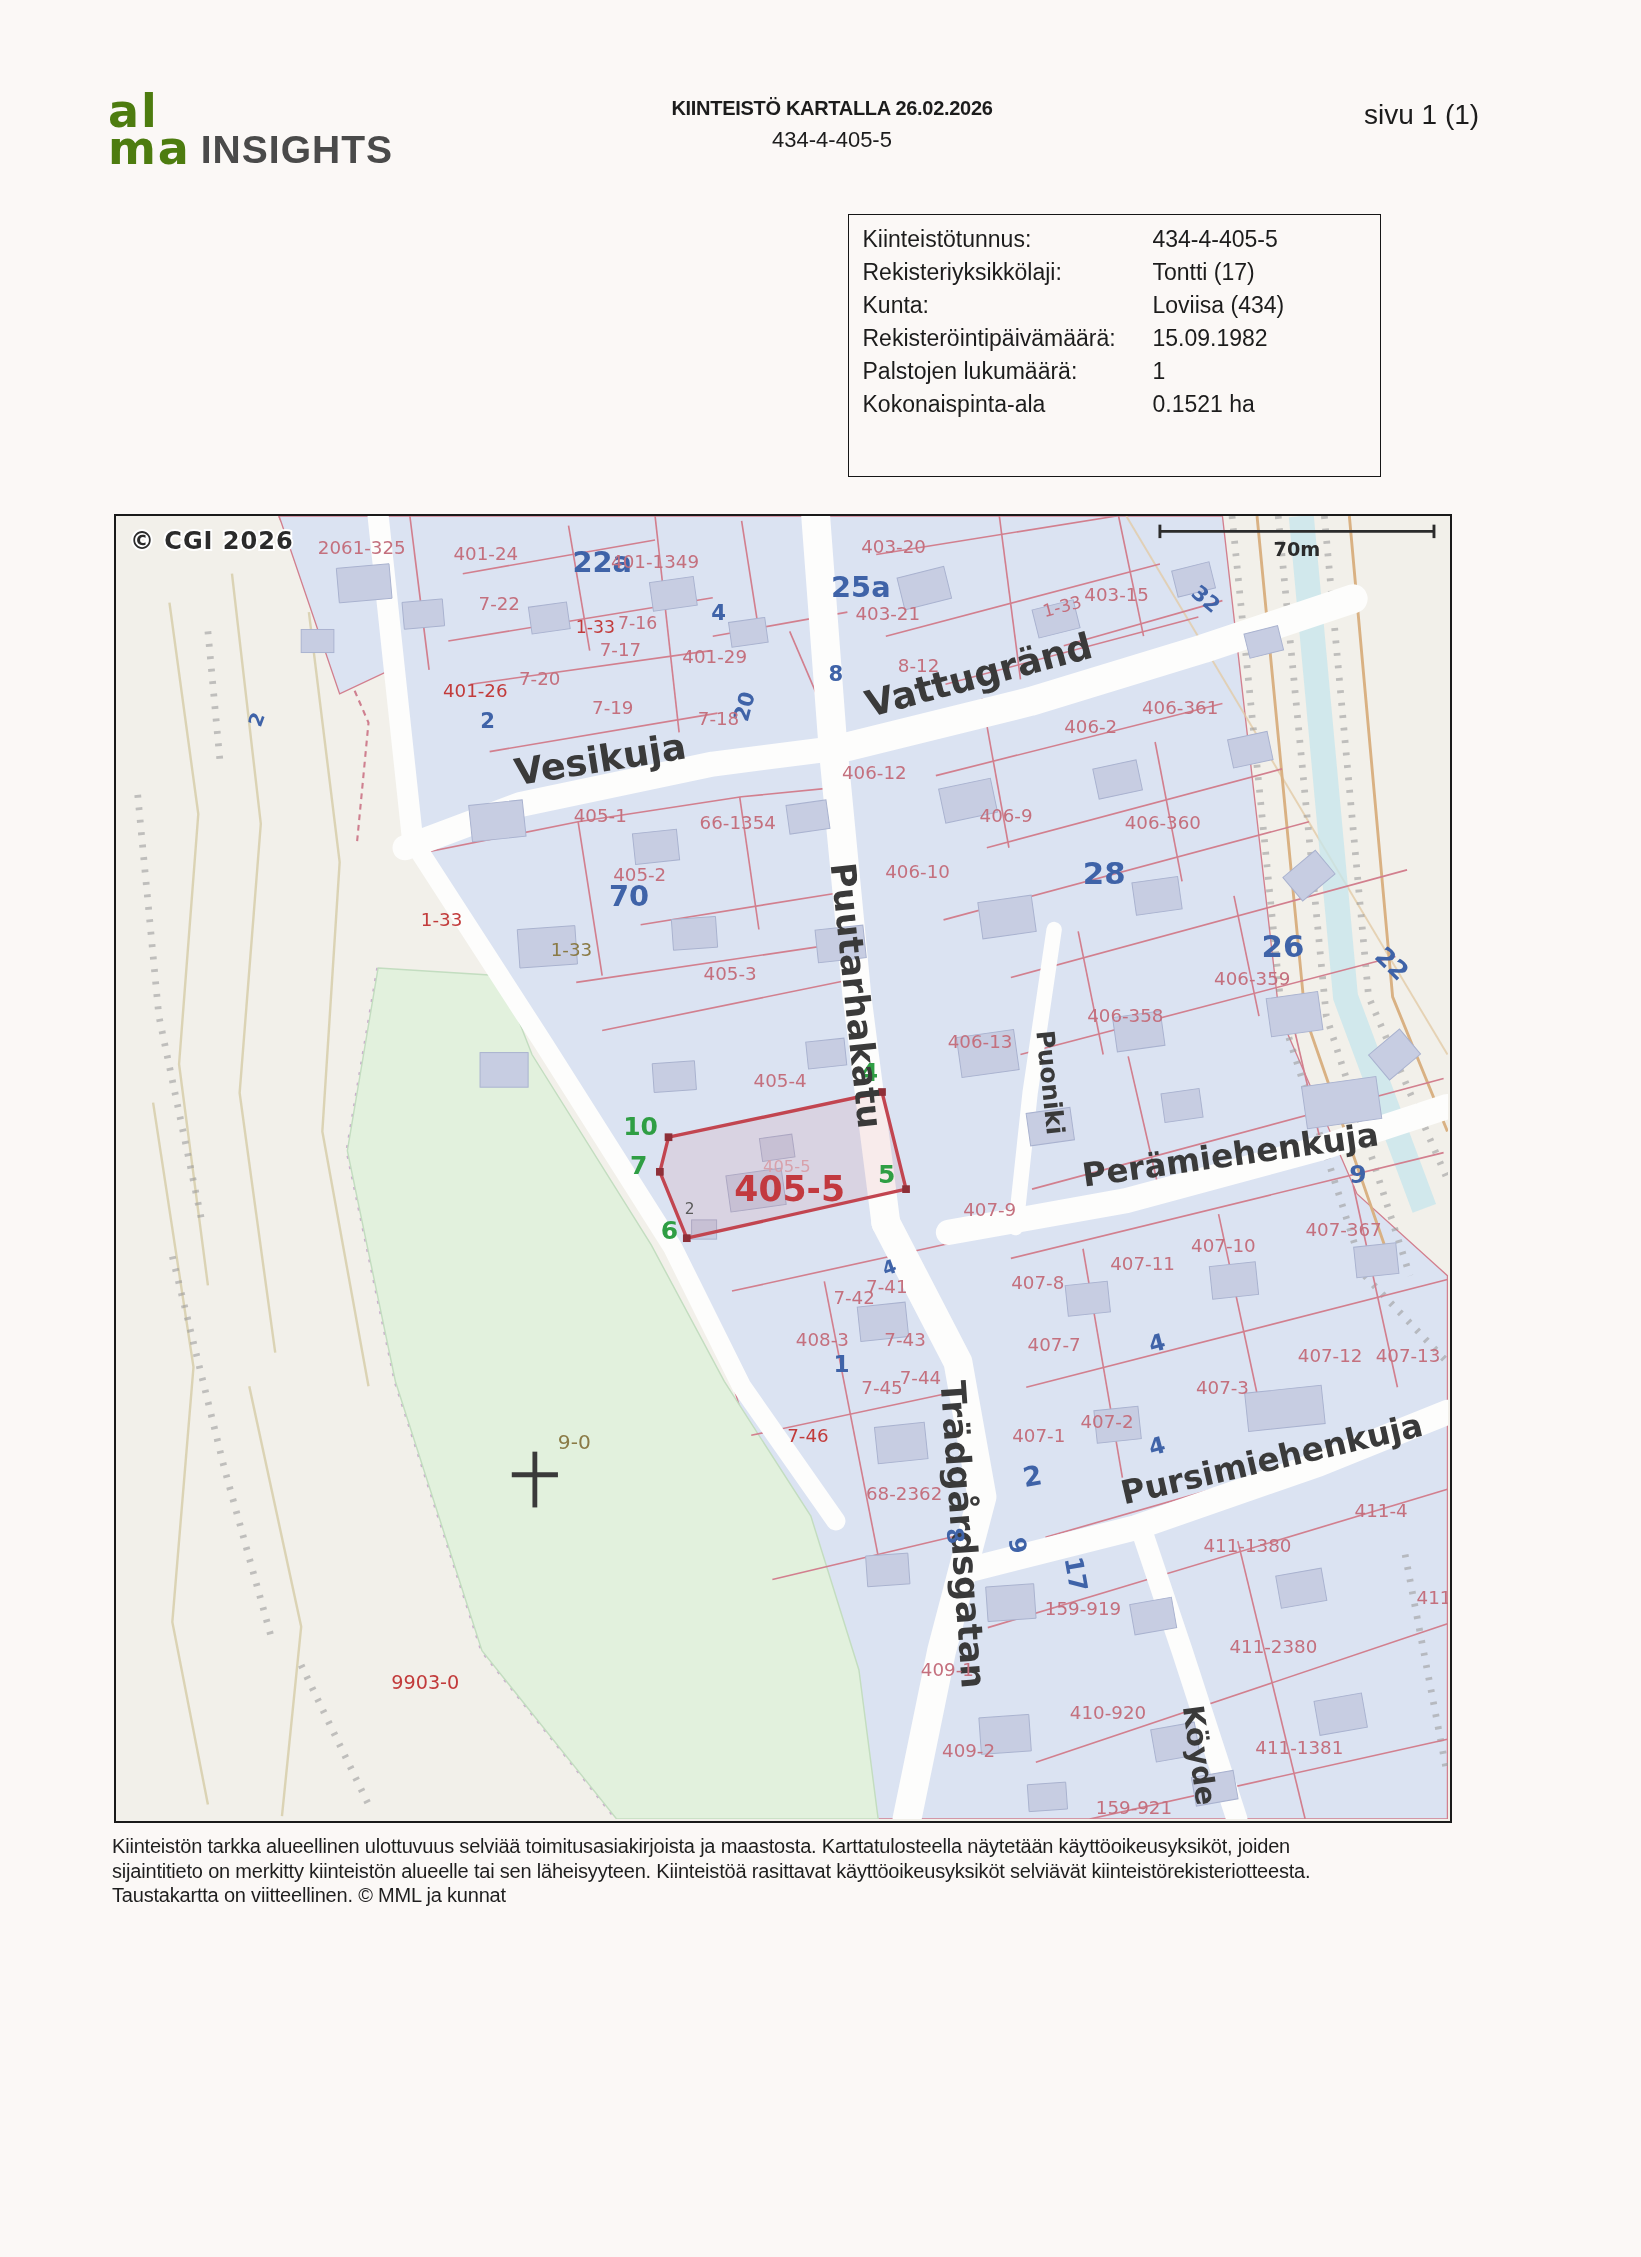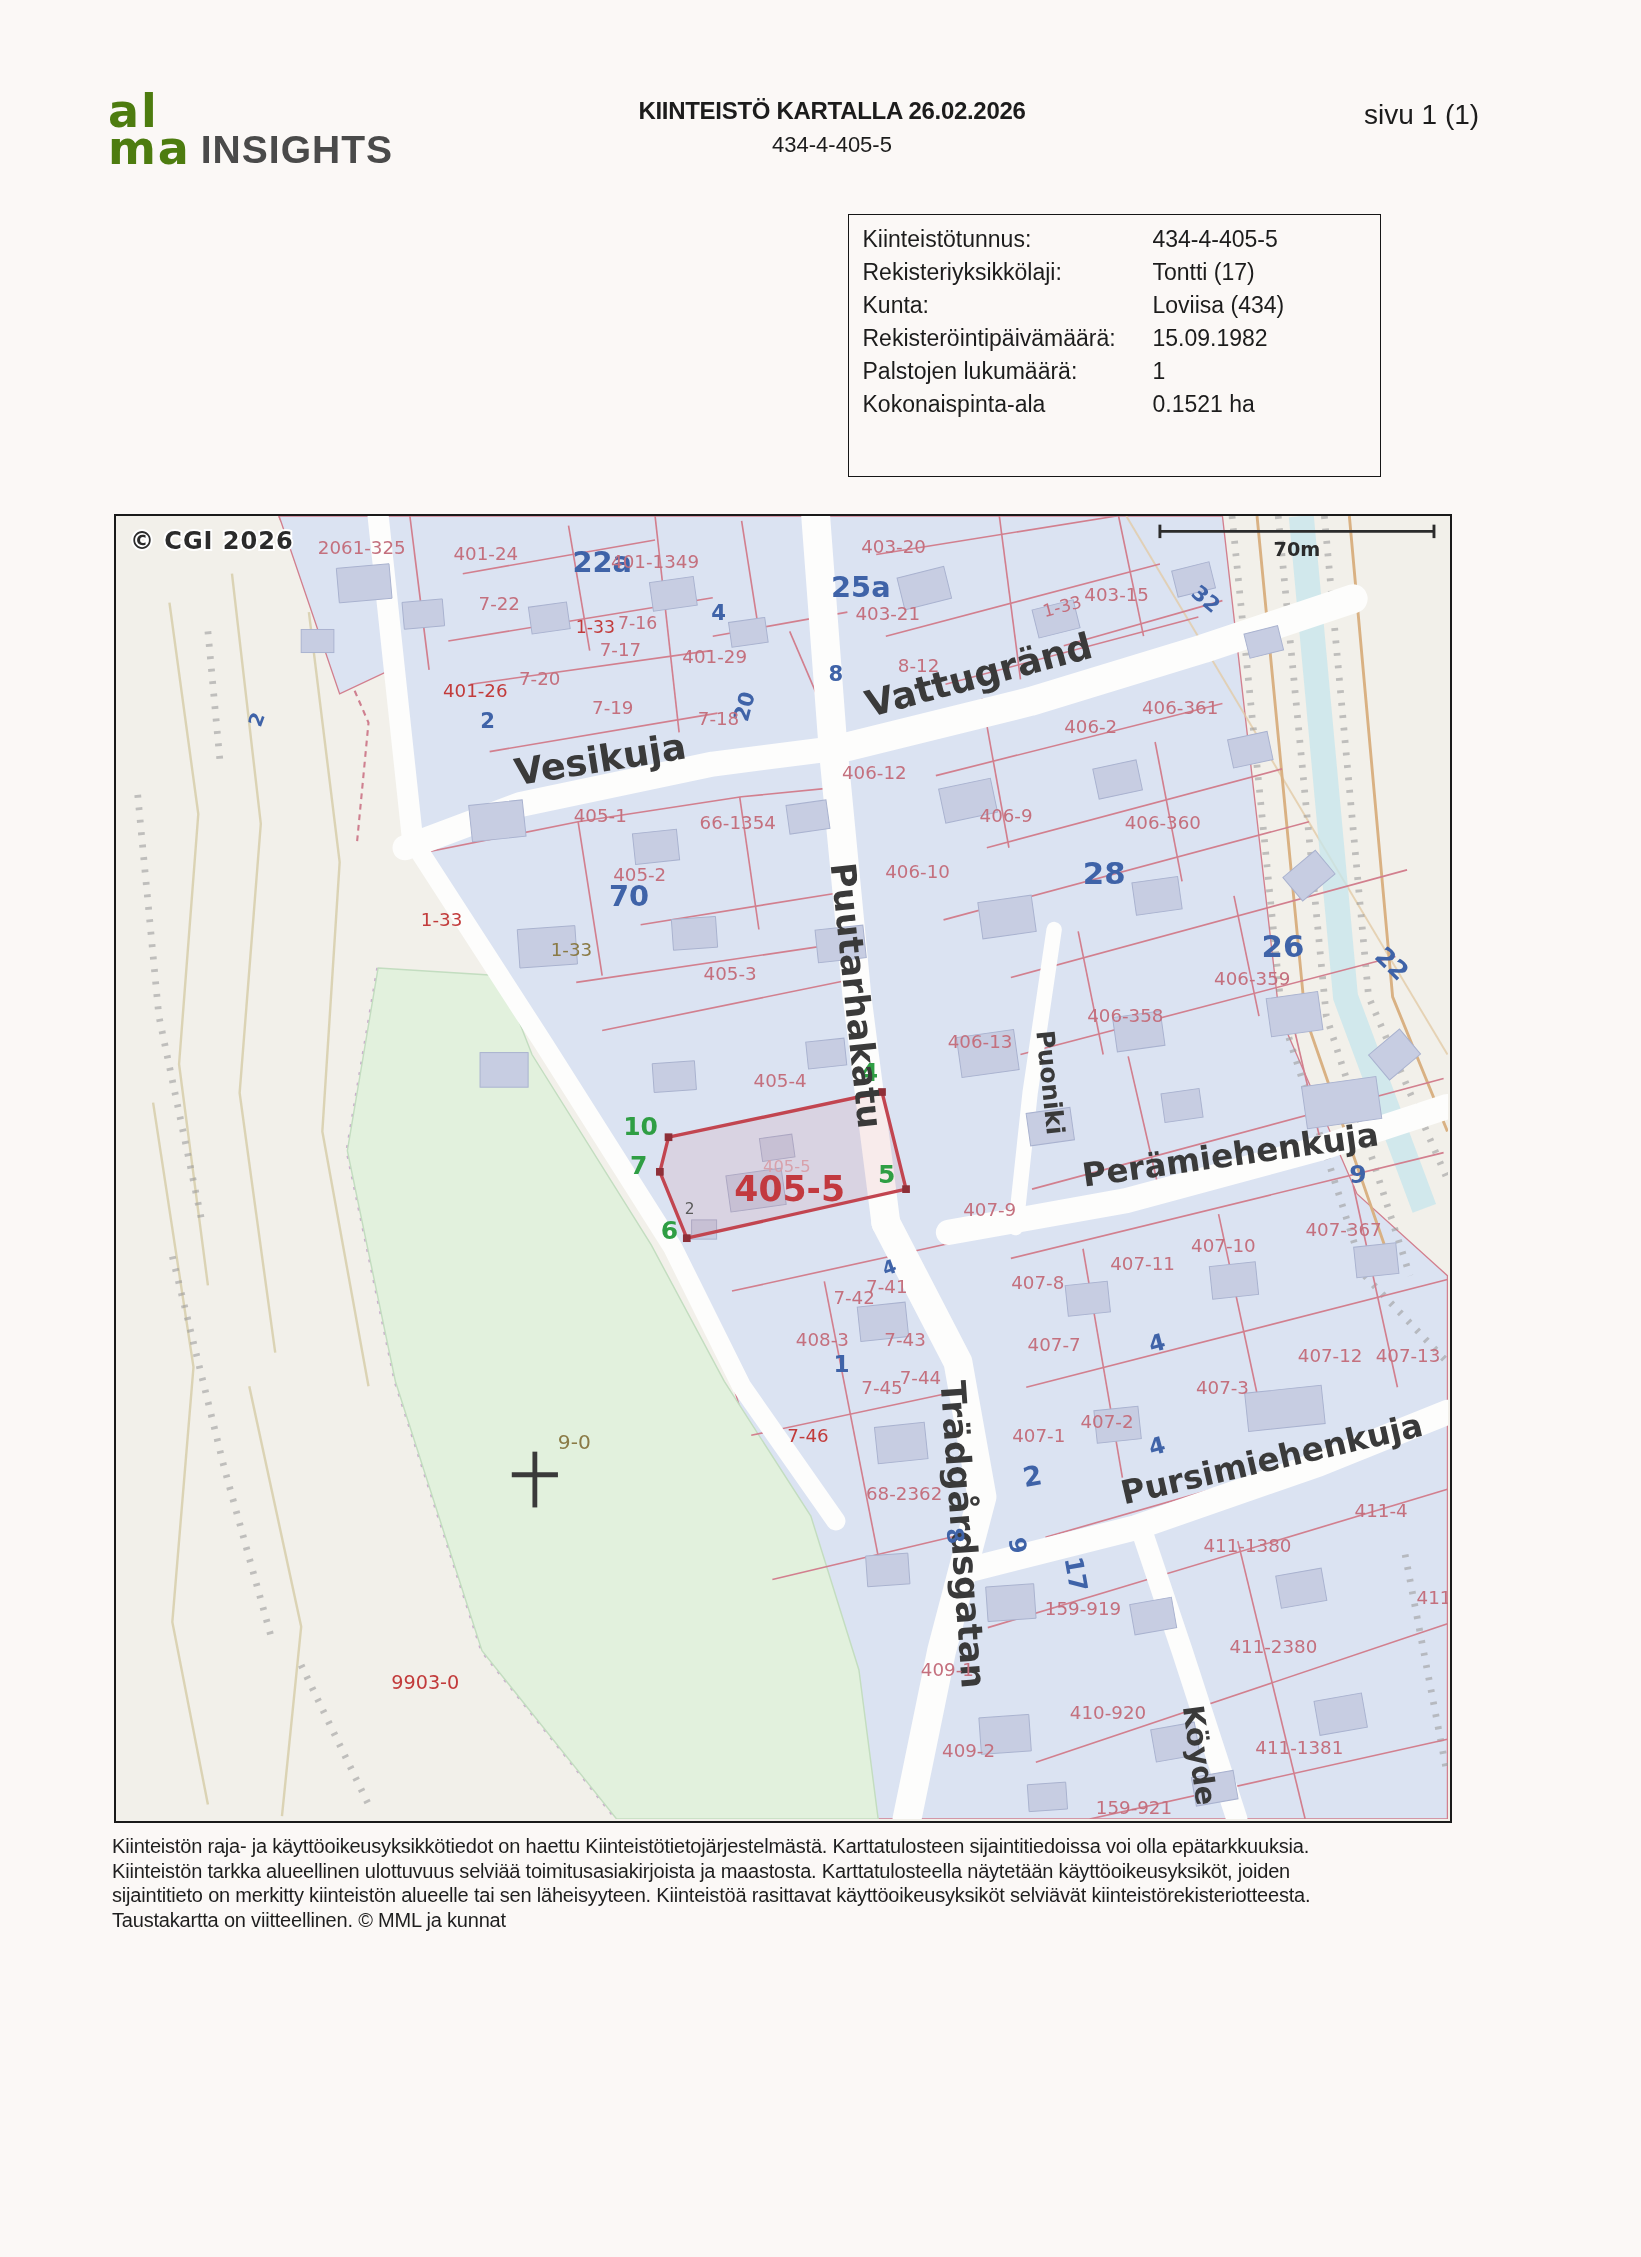--- a/index.html
+++ b/index.html
@@ -8,21 +8,21 @@
     background:#fbf8f6;color:#1c1c1c;
     font-family:"Liberation Sans", sans-serif;
   }
   
   .logo{position:absolute;left:108px;top:93px;display:flex;align-items:flex-end;}
   .logo-block{display:flex;flex-direction:column;font-weight:900;font-size:46px;
     line-height:0.80;color:#4d7c0f;letter-spacing:1.9px;font-family:"DejaVu Sans",sans-serif;}
   .logo-text{font-size:39px;font-weight:700;color:#4a4a4a;letter-spacing:1px;margin-left:10px;
     line-height:0.9;}
   .title-block{position:absolute;left:832px;top:97px;transform:translateX(-50%);text-align:center;}
-  .doc-title{font-size:24px;font-weight:700;letter-spacing:-0.3px;}
+  .doc-title{font-size:20px;font-weight:700;letter-spacing:-0.3px;}
   .doc-subtitle{font-size:22px;margin-top:6.8px;}
   .page-indicator{position:absolute;left:1364px;top:99px;font-size:28px;}
   
   .info-table{position:absolute;left:848px;top:214px;width:533px;height:263px;
     border:1.9px solid #161616;box-sizing:border-box;padding:7.7px 0 0 13.5px;background:transparent;}
   .info-row{display:grid;grid-template-columns:290px 1fr;font-size:23px;line-height:33px;}
   
   .map-frame{position:absolute;left:114px;top:514px;width:1338px;height:1309px;
     border:2.9px solid #1a1a1a;box-sizing:border-box;background:#f2f0ea;overflow:hidden;}
   .map-frame svg{display:block;}
@@ -324,18 +324,17 @@
       <text x="321" y="1220" fill="#c23b3b" font-size="20" text-anchor="middle" font-family="&quot;DejaVu Sans&quot;,sans-serif">9903-0</text>
       <line x1="1085" y1="16" x2="1370" y2="16" stroke="#2b2b2b" stroke-width="3"></line>
       <line x1="1085" y1="9" x2="1085" y2="23" stroke="#2b2b2b" stroke-width="3"></line>
       <line x1="1370" y1="9" x2="1370" y2="23" stroke="#2b2b2b" stroke-width="3"></line>
       <text x="1227.5" y="42" fill="#2b2b2b" font-size="20" font-weight="700" text-anchor="middle" font-family="&quot;DejaVu Sans&quot;,sans-serif">70m</text>
       <text x="14" y="34" fill="#2b2b2b" font-size="25" font-weight="700" stroke="#ffffff" stroke-width="4" paint-order="stroke" font-family="&quot;DejaVu Sans&quot;,sans-serif" letter-spacing="1px">© CGI 2026</text>
     </svg>
   </div>
 
 <div class="footer">
-    <div>Kiinteistön raja- ja käyttöoikeusyksikkötiedot on haettu Kiinteistötietojärjestelmästä. Karttatulosteen sijaintitiedoissa voi olla epätarkkuuksia.</div>
     <div>Kiinteistön tarkka alueellinen ulottuvuus selviää toimitusasiakirjoista ja maastosta. Karttatulosteella näytetään käyttöoikeusyksiköt, joiden</div>
     <div>sijaintitieto on merkitty kiinteistön alueelle tai sen läheisyyteen. Kiinteistöä rasittavat käyttöoikeusyksiköt selviävät kiinteistörekisteriotteesta.</div>
     <div>Taustakartta on viitteellinen. © MML ja kunnat</div>
   </div>
 
 
 </body></html>

